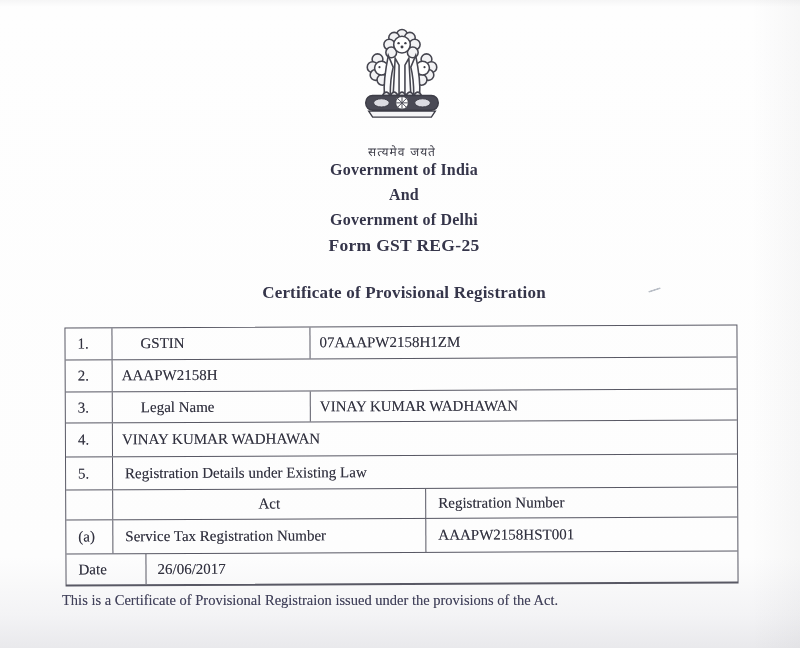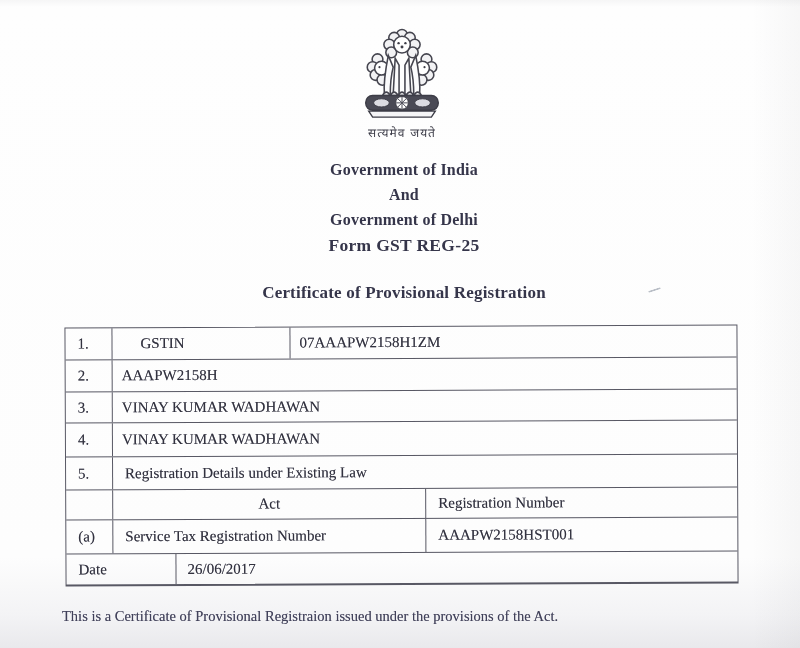--- a/index.html
+++ b/index.html
@@ -9,21 +9,21 @@
     font-family:"Liberation Serif", serif; color:#35354a;
     background:
       linear-gradient(to bottom, rgba(90,90,100,0.05), rgba(0,0,0,0) 7px),
       linear-gradient(to right, rgba(0,0,0,0) 94%, rgba(70,70,80,0.04)),
       linear-gradient(to bottom, #fefefe 0%, #fdfdfd 86%, #f3f3f5 95%, #e9e9ec 100%);
   }
   .center-text { position:absolute; left:4px; width:800px; text-align:center; }
 
   
   .emblem-wrap { position:absolute; left:352px; top:26px; width:100px; text-align:center; }
-  .motto { margin-top:0; font-family:"DejaVu Sans", sans-serif; font-size:12px;
+  .motto { margin-top:19px; font-family:"DejaVu Sans", sans-serif; font-size:12px;
            color:#3c3c48; letter-spacing:1px; white-space:nowrap; }
 
   
   .hdr { top:157px; }
   .hdr .line { font-weight:bold; font-size:16px; line-height:25px; letter-spacing:0.2px; }
   .hdr .form-no { font-weight:bold; font-size:17.5px; line-height:26px; letter-spacing:0.3px; }
   .doc-title { top:283px; font-weight:bold; font-size:17px; letter-spacing:0.2px; }
 
   
   .artifact { position:absolute; left:648px; top:289px; width:13px; height:0;
@@ -33,30 +33,30 @@
   .gst-table { position:absolute; left:65px; top:326px; width:673px;
                border:1px solid #585864; border-bottom-width:2px;
                transform:rotate(-0.25deg); font-size:15px; color:#32323f;
                text-shadow:0 0 .5px rgba(55,55,75,.55); }
   .trow { display:flex; border-bottom:1px solid #585864; }
   .trow:last-child { border-bottom:none; }
   .cell { border-right:1px solid #585864; display:flex; align-items:center;
           padding-left:12px; white-space:nowrap; overflow:hidden; }
   .cell:last-child { border-right:none; }
   .c-num   { width:47px; flex:none; }
-  .c-label { width:178px; flex:none;padding-left:28px; }
+  .c-label { width:198px; flex:none;padding-left:28px; }
   .c-value { flex:1; padding-left:9px; }
   .c-span  { flex:1; }
   .c-act   { width:313px; flex:none; justify-content:center; padding-left:0; }
   .c-regnum{ flex:1; padding-left:12px; }
-  .c-datelabel { width:110px; flex:none; }
+  .c-datelabel { width:80px; flex:none; }
   .c-dateval   { flex:1; padding-left:11px; }
 
   
-  .footer-note { position:absolute; left:62px; top:608px; font-size:14.5px;
+  .footer-note { position:absolute; left:62px; top:592px; font-size:14.5px;
                  color:#41415A; text-shadow:0 0 .5px rgba(65,65,90,.5); }
 </style>
 </head>
 <body>
 
 <div class="page">
 
   <div class="emblem-wrap">
     <svg width="100" height="94" viewBox="0 0 100 96" aria-hidden="true">
       <g stroke="#45454f" stroke-width="1.6" fill="#f2f2f4">
@@ -132,20 +132,21 @@
       <div class="cell c-value">07AAAPW2158H1ZM</div>
     </div>
 
     <div class="trow" style="height:32px">
       <div class="cell c-num">2.</div>
       <div class="cell c-value">AAAPW2158H</div>
     </div>
 
     <div class="trow" style="height:31px">
       <div class="cell c-num">3.</div>
+      <div class="cell c-label">Legal Name</div>
       <div class="cell c-value">VINAY KUMAR WADHAWAN</div>
     </div>
 
     <div class="trow" style="height:34px">
       <div class="cell c-num">4.</div>
       <div class="cell c-value">VINAY KUMAR WADHAWAN</div>
     </div>
 
     <div class="trow" style="height:33px">
       <div class="cell c-num">5.</div>

